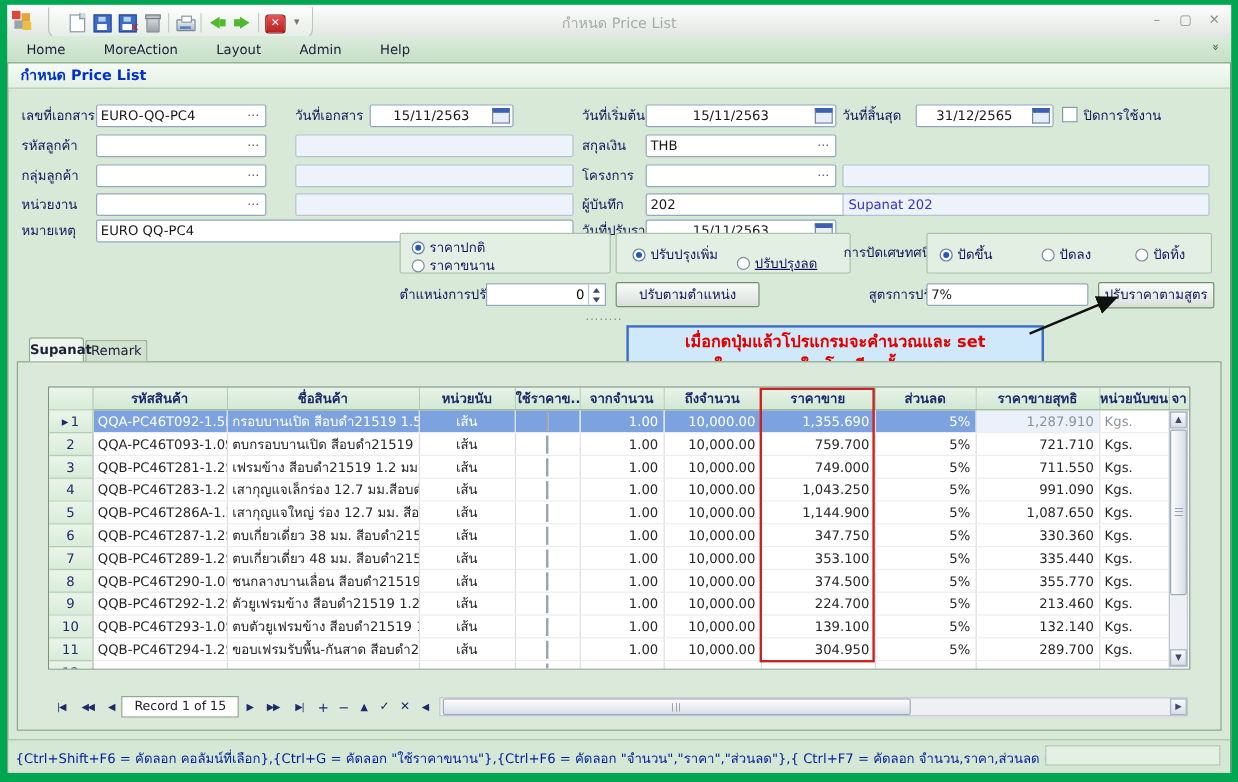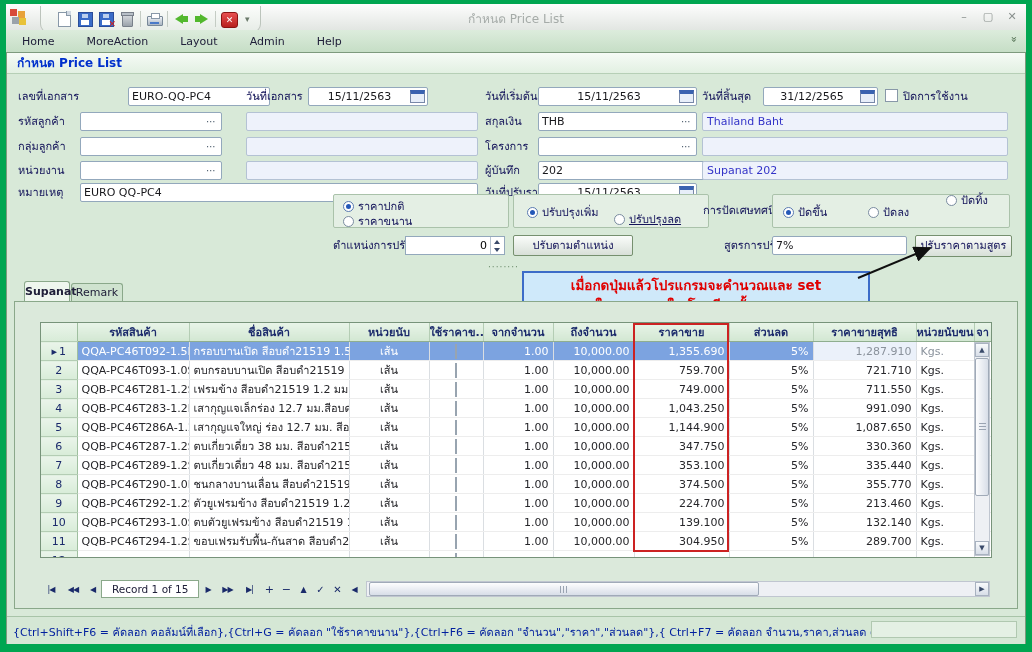--- a/index.html
+++ b/index.html
@@ -199,21 +199,21 @@
     <span class="mi">Layout</span>
     <span class="mi">Admin</span>
     <span class="mi">Help</span>
     <span class="menu-chevron">«</span>
   </div>
 
   <div class="client"></div>
   <div class="form-caption">กำหนด Price List</div>
 
   <div class="lbl" style="left:18px;top:88px;">เลขที่เอกสาร</div>
-  <div class="field" style="left:80px;top:87px;width:142px;margin-left:48px;">
+  <div class="field" style="left:80px;top:87px;width:142px;">
     <input value="EURO-QQ-PC4" style="">
       <span class="dots">⋯</span>
   </div>
   <div class="lbl" style="left:246px;top:88px;">วันที่เอกสาร</div>
   <div class="field" style="left:308px;top:87px;width:120px;">
     <input class="ctr" value="15/11/2563" style="">
       <span class="calbtn"></span>
   </div>
   <div class="lbl" style="left:485px;top:88px;text-align:right;">วันที่เริ่มต้น</div>
   <div class="field" style="left:538px;top:87px;width:159px;">
@@ -232,21 +232,20 @@
   <div class="field" style="left:80px;top:112px;width:142px;">
     <input value="" style="">
       <span class="dots">⋯</span>
   </div>
   <div class="ro" style="left:246px;top:112px;width:232px;"></div>
   <div class="lbl" style="left:485px;top:113px;">สกุลเงิน</div>
   <div class="field" style="left:538px;top:112px;width:159px;">
     <input value="THB" style="">
       <span class="dots">⋯</span>
   </div>
-  <div class="ro" style="left:702px;top:112px;width:306px;">Thailand Baht</div>
 
   <div class="lbl" style="left:18px;top:138px;">กลุ่มลูกค้า</div>
   <div class="field" style="left:80px;top:137px;width:142px;">
     <input value="" style="">
       <span class="dots">⋯</span>
   </div>
   <div class="ro" style="left:246px;top:137px;width:232px;"></div>
   <div class="lbl" style="left:485px;top:138px;">โครงการ</div>
   <div class="field" style="left:538px;top:137px;width:159px;">
     <input value="" style="">
@@ -300,21 +299,21 @@
   <div class="lbl" style="left:703px;top:202px;">การปัดเศษทศนิ</div>
   <div class="gbox" style="left:772px;top:194px;width:238px;height:34px;"></div>
   <div class="radio-item" style="left:783px;top:203px;">
     <span class="radio on"></span>
       <span>ปัดขึ้น</span>
   </div>
   <div class="radio-item" style="left:868px;top:203px;">
     <span class="radio"></span>
       <span>ปัดลง</span>
   </div>
-  <div class="radio-item" style="left:946px;top:191px;">
+  <div class="radio-item" style="left:946px;top:203px;">
     <span class="radio"></span>
       <span>ปัดทิ้ง</span>
   </div>
 
   <div class="lbl" style="left:333px;top:237px;">ตำแหน่งการปรั</div>
   <div class="spin" style="left:405px;top:236px;width:100px;">
     <input value="0" style="">
     <span class="spinbtns">
         <i class="up"></i>
         <i class="dn"></i>

